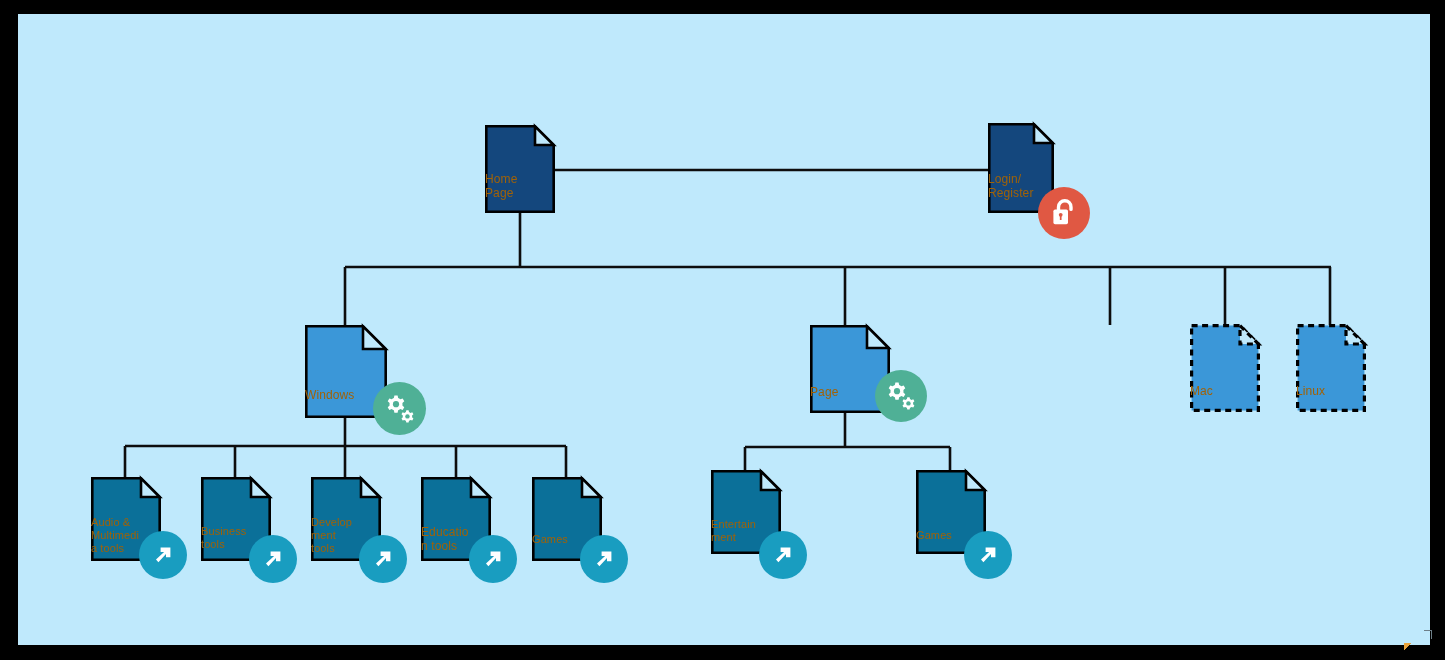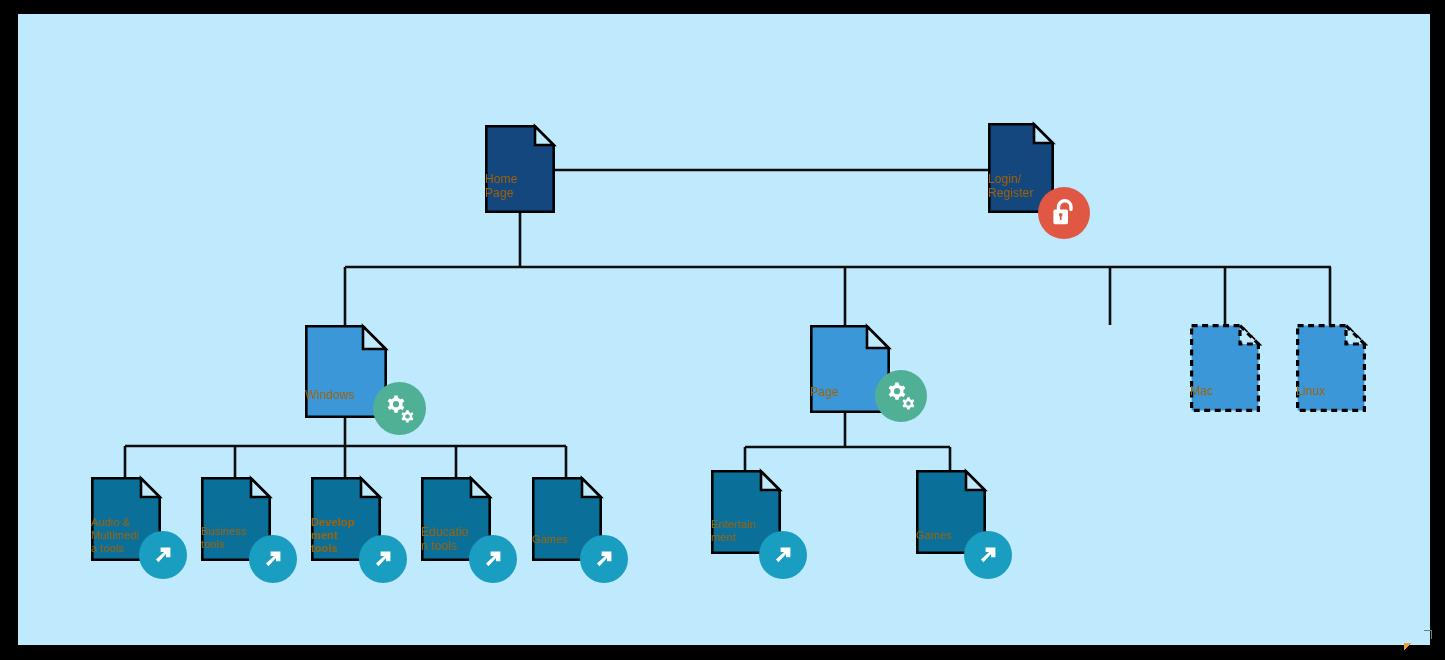--- a/index.html
+++ b/index.html
@@ -251,21 +251,21 @@
                  L19.4,14.2 L15.0,14.2 L15.0,10.9 Z" fill="#ffffff"></path>
       </svg>
     </div>
   </div>
 
   <div class="node" style="left:311px; top:477px; width:70px; height:84px;">
     <svg width="70" height="84" viewBox="0 0 70 84">
       <path d="M1.3,1.3 L50,1.3 L68.7,20 L68.7,82.7 L1.3,82.7 Z" fill="#0b7099" stroke="#000000" stroke-width="2.6"></path>
       <path d="M50,1.3 L68.7,20 L50,20 Z" fill="#bfe9fc" stroke="#000000" stroke-width="2.6"></path>
     </svg>
-    <div class="label" style="top:17px; font-size:11px;font-weight:bold;">Develop
+    <div class="label" style="top:17px; font-size:11px;">Develop
 ment
 tools</div>
     <div class="badge" style="left:48px; top:58px; width:48px; height:48px; background:#199dc0;">
       <svg width="24" height="24" viewBox="0 0 24 24">
         <path d="M7.4,19.2 L5.0,16.6 L13.1,9.0 L9.6,9.0 L9.6,4.6 L19.4,4.6
                  L19.4,14.2 L15.0,14.2 L15.0,10.9 Z" fill="#ffffff"></path>
       </svg>
     </div>
   </div>
 

